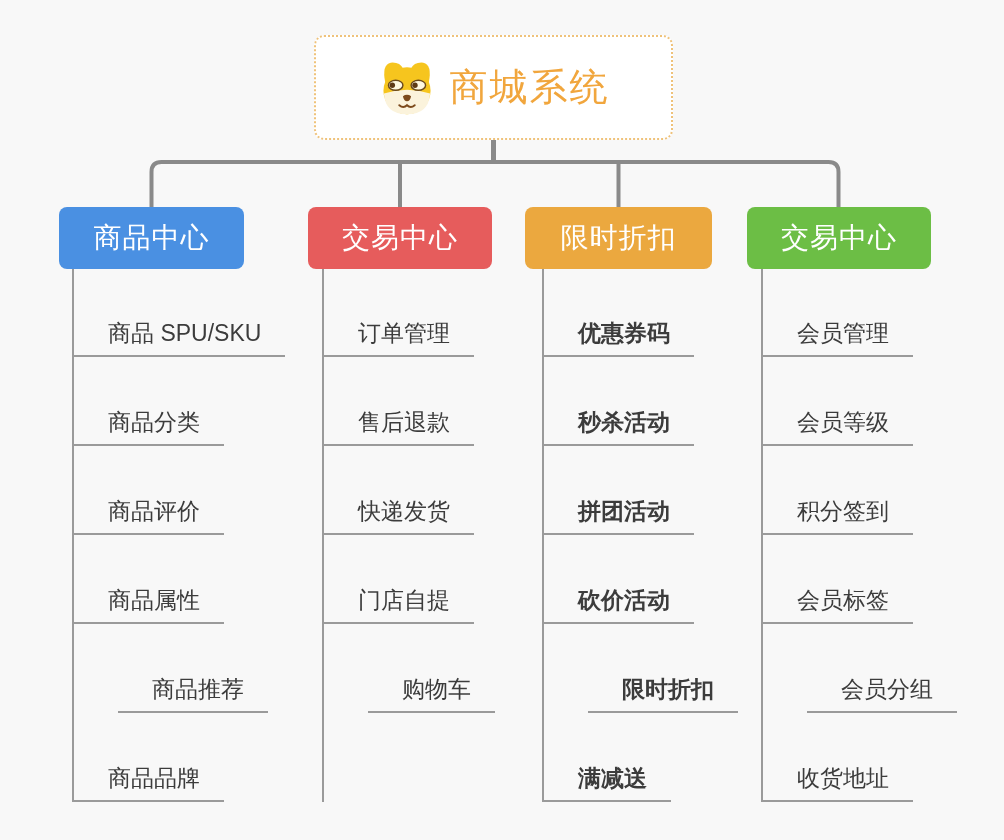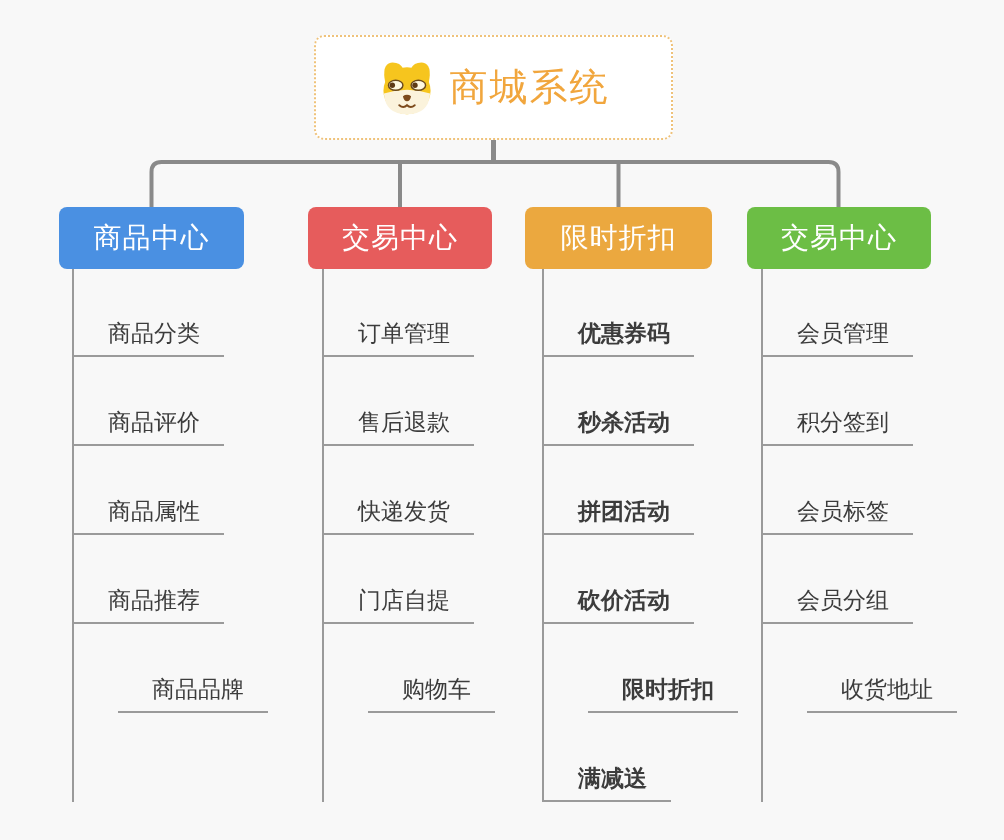--- a/index.html
+++ b/index.html
@@ -97,20 +97,21 @@
     </svg>
     <span>商城系统</span>
   </div>
 
   <div class="branch-box b0" style="background: rgb(74, 144, 226);">商品中心</div>
   <div class="branch-box b1" style="background: rgb(230, 92, 92);">交易中心</div>
   <div class="branch-box b2" style="background: rgb(235, 168, 63);">限时折扣</div>
   <div class="branch-box b3" style="background: rgb(108, 190, 69);">交易中心</div>
 
   <div class="branch-col c0">
+    <div class="topic-item">商品 SPU/SKU</div>
     <div class="topic-item">商品分类</div>
     <div class="topic-item">商品评价</div>
     <div class="topic-item">商品属性</div>
     <div class="topic-item">商品推荐</div>
     <div class="topic-item">商品品牌</div>
   </div>
 
   <div class="branch-col c1">
     <div class="topic-item">订单管理</div>
     <div class="topic-item">售后退款</div>
@@ -123,19 +124,20 @@
     <div class="topic-item">优惠券码</div>
     <div class="topic-item">秒杀活动</div>
     <div class="topic-item">拼团活动</div>
     <div class="topic-item">砍价活动</div>
     <div class="topic-item">限时折扣</div>
     <div class="topic-item">满减送</div>
   </div>
 
   <div class="branch-col c3">
     <div class="topic-item">会员管理</div>
+    <div class="topic-item">会员等级</div>
     <div class="topic-item">积分签到</div>
     <div class="topic-item">会员标签</div>
     <div class="topic-item">会员分组</div>
     <div class="topic-item">收货地址</div>
   </div>
 
 </div>
 
 </body></html>

